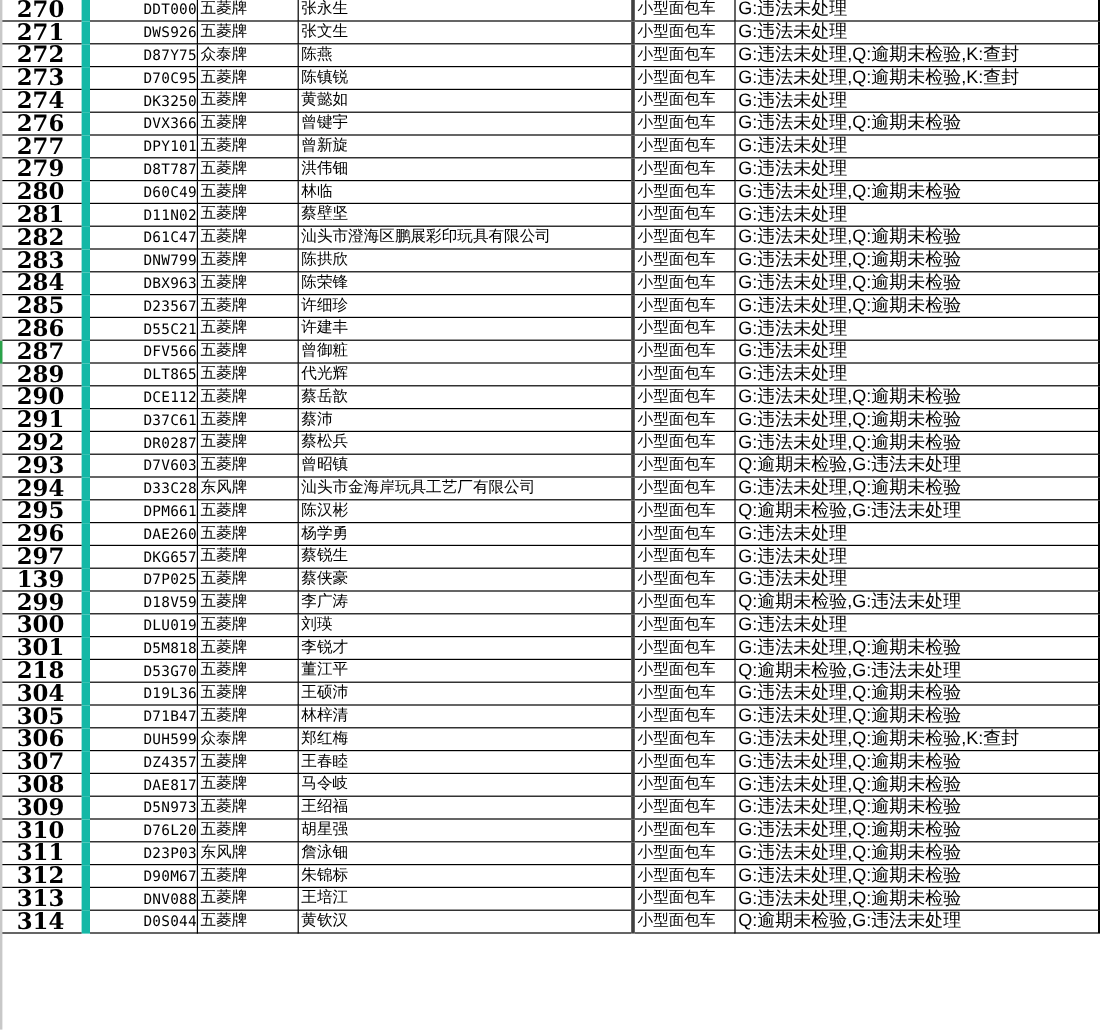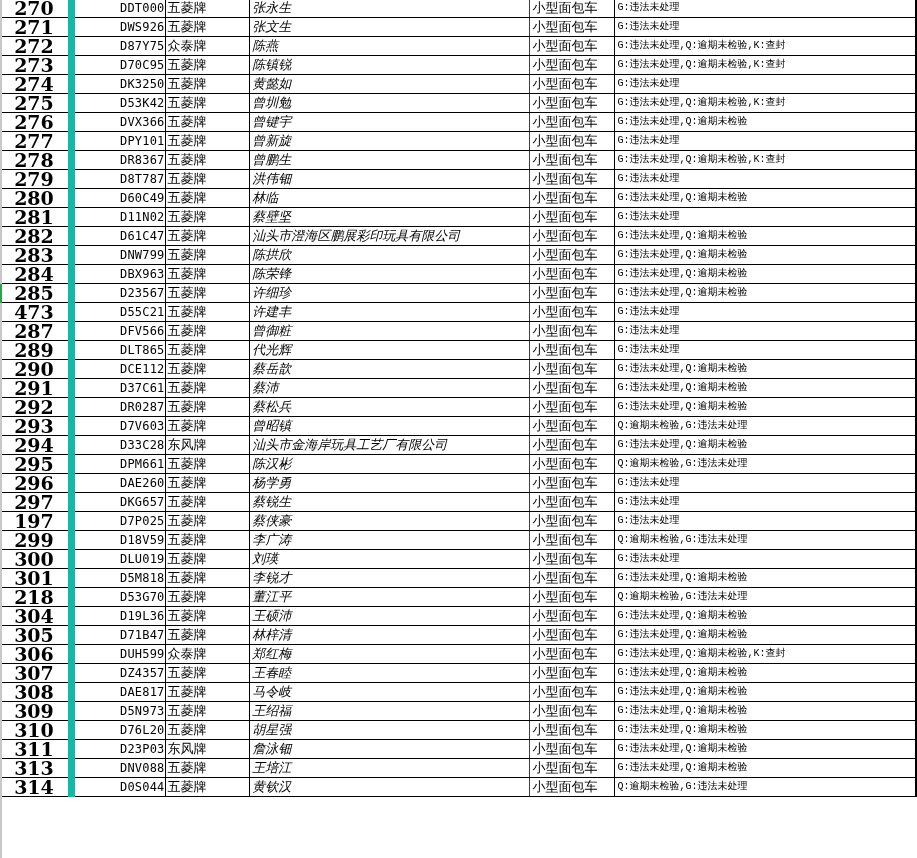--- a/index.html
+++ b/index.html
@@ -8,22 +8,22 @@
   .sheet { position:absolute; left:0; top:-1px; width:917px; }
   .left-gutter { position:absolute; left:0; top:0; width:2px; height:858px; background:#c8c8c8; }
   .row-marker { position:absolute; left:0; width:2px; height:19px; background:#2aa34a; }
   table { border-collapse:collapse; table-layout:fixed; position:absolute; left:0; top:0; }
   td { height:18px; padding:0 0 0 2px; border-bottom:1px solid #000; border-right:1px solid #000;
        font-size:13px; line-height:18px; white-space:nowrap; overflow:visible; color:#000; vertical-align:middle; }
   td.num { font-family:"DejaVu Serif", "Liberation Serif", serif; font-weight:bold; text-align:center;
            padding-left:0; border-right:7px solid #14b8a6; font-size:19px; }
   td.plate { font-family:"DejaVu Sans Mono", "Liberation Mono", monospace; font-size:12px; letter-spacing:0.2px;padding-left:45px; }
   td.brand, td.owner, td.type, td.status { font-family:"DejaVu Sans", "Liberation Sans", sans-serif; }
-  td.owner-end { border-right:1px solid #404040;font-style:italic; }
-  td.status { font-family:Liberation Mono, monospace; font-size:10px; }
+  td.owner-end { border-right:3px solid #404040; }
+  td.status { font-family:Liberation Sans, sans-serif; font-size:15px; }
   td.status-edge { border-right:2px solid #000; }
   td.num { border-left:none; }
 </style>
 </head>
 <body>
 
 <div class="sheet">
   <table>
     <colgroup>
       <col style="width:73px">
@@ -68,52 +68,36 @@
         </tr>
         <tr>
           <td class="num">274</td>
           <td class="plate">DK3250</td>
           <td class="brand">五菱牌</td>
           <td class="owner-end">黄懿如</td>
           <td class="type">小型面包车</td>
           <td class="status status-edge">G:违法未处理</td>
         </tr>
         <tr>
-          <td class="num">275</td>
-          <td class="plate">D53K42</td>
-          <td class="brand">五菱牌</td>
-          <td class="owner-end">曾圳勉</td>
-          <td class="type">小型面包车</td>
-          <td class="status status-edge">G:违法未处理,Q:逾期未检验,K:查封</td>
-        </tr>
-        <tr>
           <td class="num">276</td>
           <td class="plate">DVX366</td>
           <td class="brand">五菱牌</td>
           <td class="owner-end">曾键宇</td>
           <td class="type">小型面包车</td>
           <td class="status status-edge">G:违法未处理,Q:逾期未检验</td>
         </tr>
         <tr>
           <td class="num">277</td>
           <td class="plate">DPY101</td>
           <td class="brand">五菱牌</td>
           <td class="owner-end">曾新旋</td>
           <td class="type">小型面包车</td>
           <td class="status status-edge">G:违法未处理</td>
         </tr>
         <tr>
-          <td class="num">278</td>
-          <td class="plate">DR8367</td>
-          <td class="brand">五菱牌</td>
-          <td class="owner-end">曾鹏生</td>
-          <td class="type">小型面包车</td>
-          <td class="status status-edge">G:违法未处理,Q:逾期未检验,K:查封</td>
-        </tr>
-        <tr>
           <td class="num">279</td>
           <td class="plate">D8T787</td>
           <td class="brand">五菱牌</td>
           <td class="owner-end">洪伟钿</td>
           <td class="type">小型面包车</td>
           <td class="status status-edge">G:违法未处理</td>
         </tr>
         <tr>
           <td class="num">280</td>
           <td class="plate">D60C49</td>
@@ -156,21 +140,21 @@
         </tr>
         <tr>
           <td class="num">285</td>
           <td class="plate">D23567</td>
           <td class="brand">五菱牌</td>
           <td class="owner-end">许细珍</td>
           <td class="type">小型面包车</td>
           <td class="status status-edge">G:违法未处理,Q:逾期未检验</td>
         </tr>
         <tr>
-          <td class="num">473</td>
+          <td class="num">286</td>
           <td class="plate">D55C21</td>
           <td class="brand">五菱牌</td>
           <td class="owner-end">许建丰</td>
           <td class="type">小型面包车</td>
           <td class="status status-edge">G:违法未处理</td>
         </tr>
         <tr>
           <td class="num">287</td>
           <td class="plate">DFV566</td>
           <td class="brand">五菱牌</td>
@@ -244,21 +228,21 @@
         </tr>
         <tr>
           <td class="num">297</td>
           <td class="plate">DKG657</td>
           <td class="brand">五菱牌</td>
           <td class="owner-end">蔡锐生</td>
           <td class="type">小型面包车</td>
           <td class="status status-edge">G:违法未处理</td>
         </tr>
         <tr>
-          <td class="num">197</td>
+          <td class="num">139</td>
           <td class="plate">D7P025</td>
           <td class="brand">五菱牌</td>
           <td class="owner-end">蔡侠豪</td>
           <td class="type">小型面包车</td>
           <td class="status status-edge">G:违法未处理</td>
         </tr>
         <tr>
           <td class="num">299</td>
           <td class="plate">D18V59</td>
           <td class="brand">五菱牌</td>
@@ -344,20 +328,28 @@
           <td class="brand">五菱牌</td>
           <td class="owner-end">胡星强</td>
           <td class="type">小型面包车</td>
           <td class="status status-edge">G:违法未处理,Q:逾期未检验</td>
         </tr>
         <tr>
           <td class="num">311</td>
           <td class="plate">D23P03</td>
           <td class="brand">东风牌</td>
           <td class="owner-end">詹泳钿</td>
+          <td class="type">小型面包车</td>
+          <td class="status status-edge">G:违法未处理,Q:逾期未检验</td>
+        </tr>
+        <tr>
+          <td class="num">312</td>
+          <td class="plate">D90M67</td>
+          <td class="brand">五菱牌</td>
+          <td class="owner-end">朱锦标</td>
           <td class="type">小型面包车</td>
           <td class="status status-edge">G:违法未处理,Q:逾期未检验</td>
         </tr>
         <tr>
           <td class="num">313</td>
           <td class="plate">DNV088</td>
           <td class="brand">五菱牌</td>
           <td class="owner-end">王培江</td>
           <td class="type">小型面包车</td>
           <td class="status status-edge">G:违法未处理,Q:逾期未检验</td>

